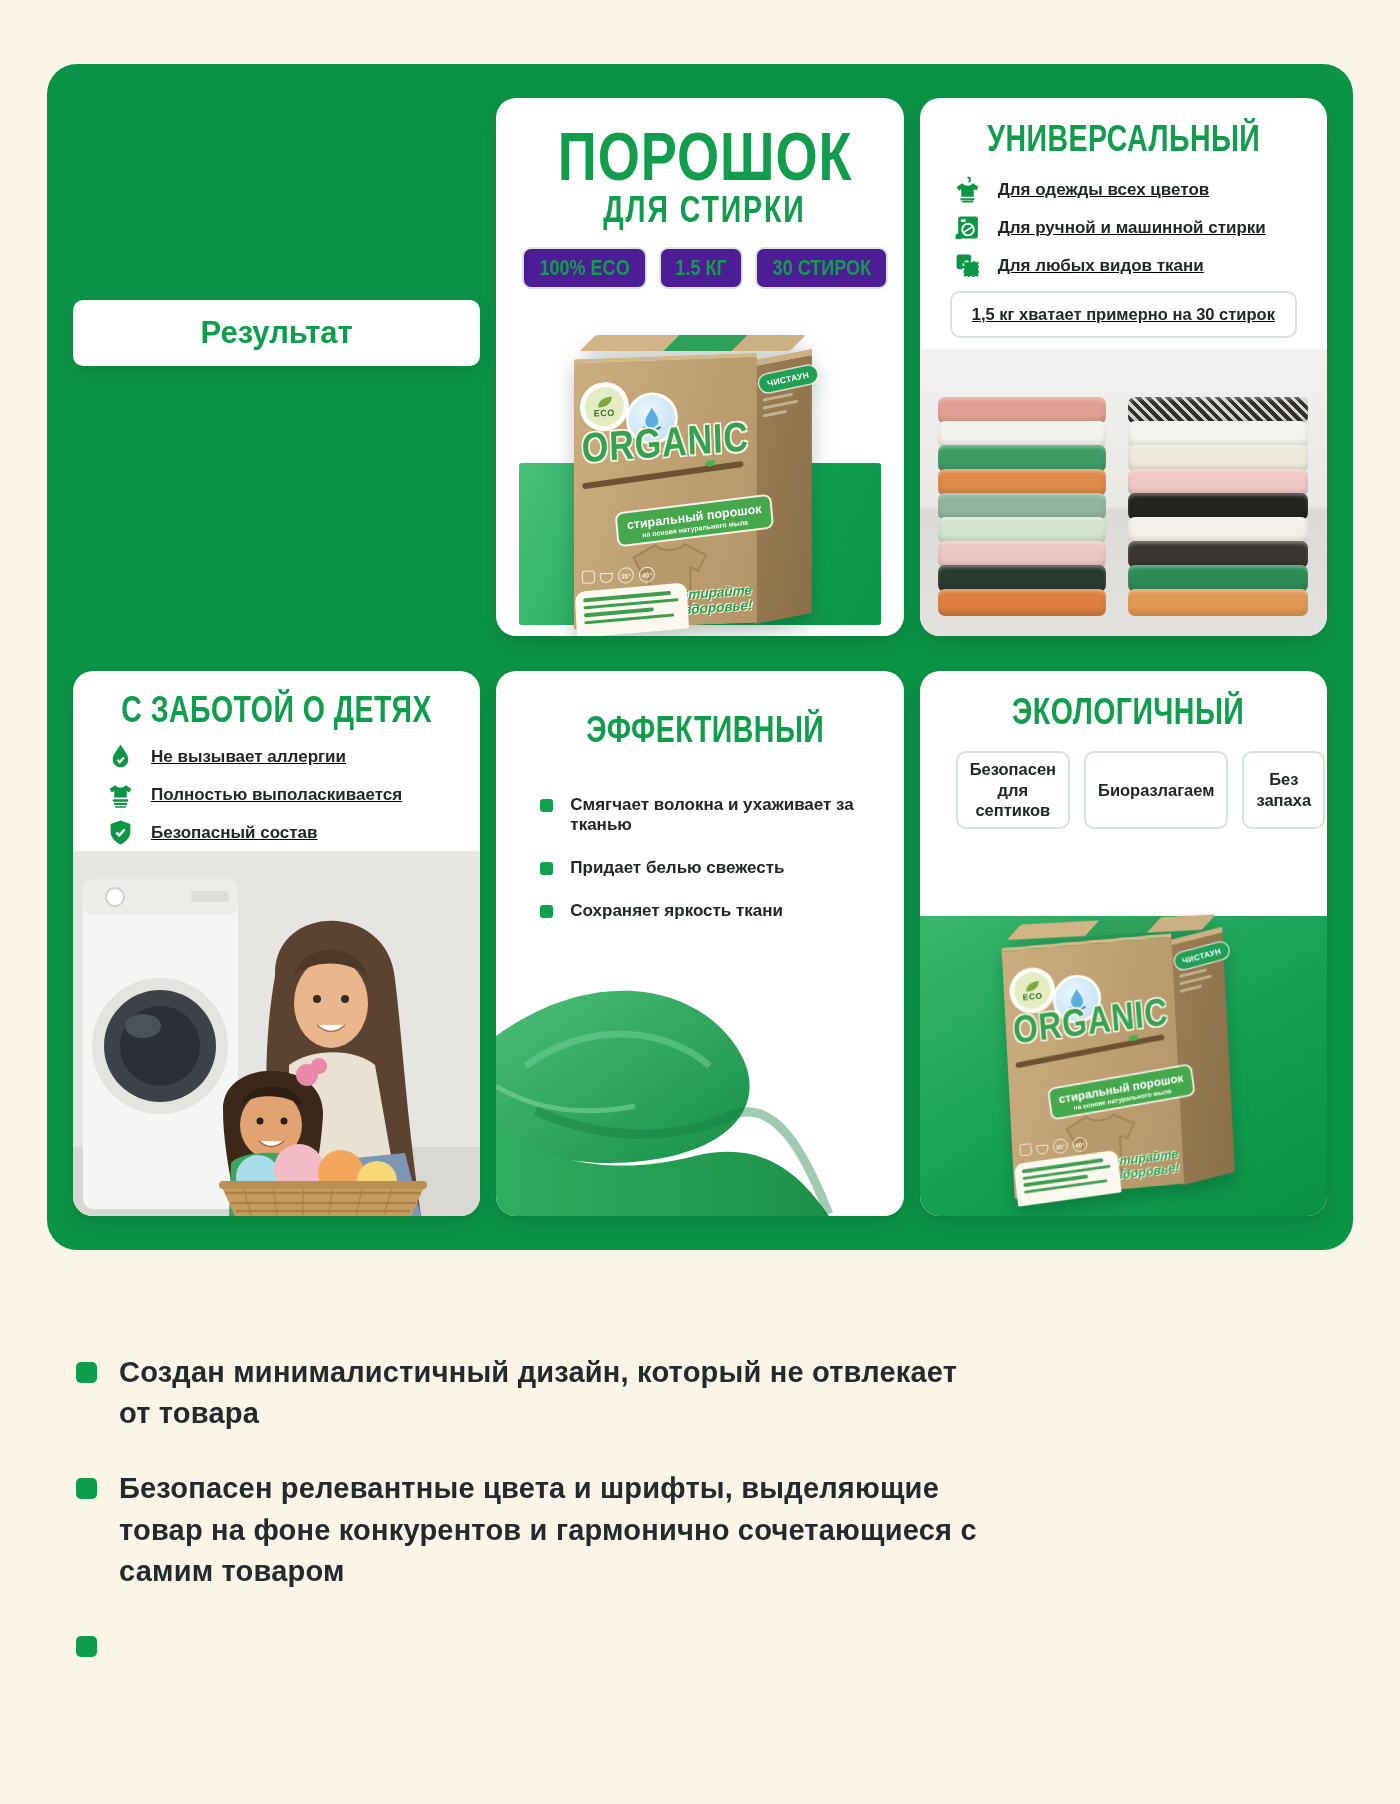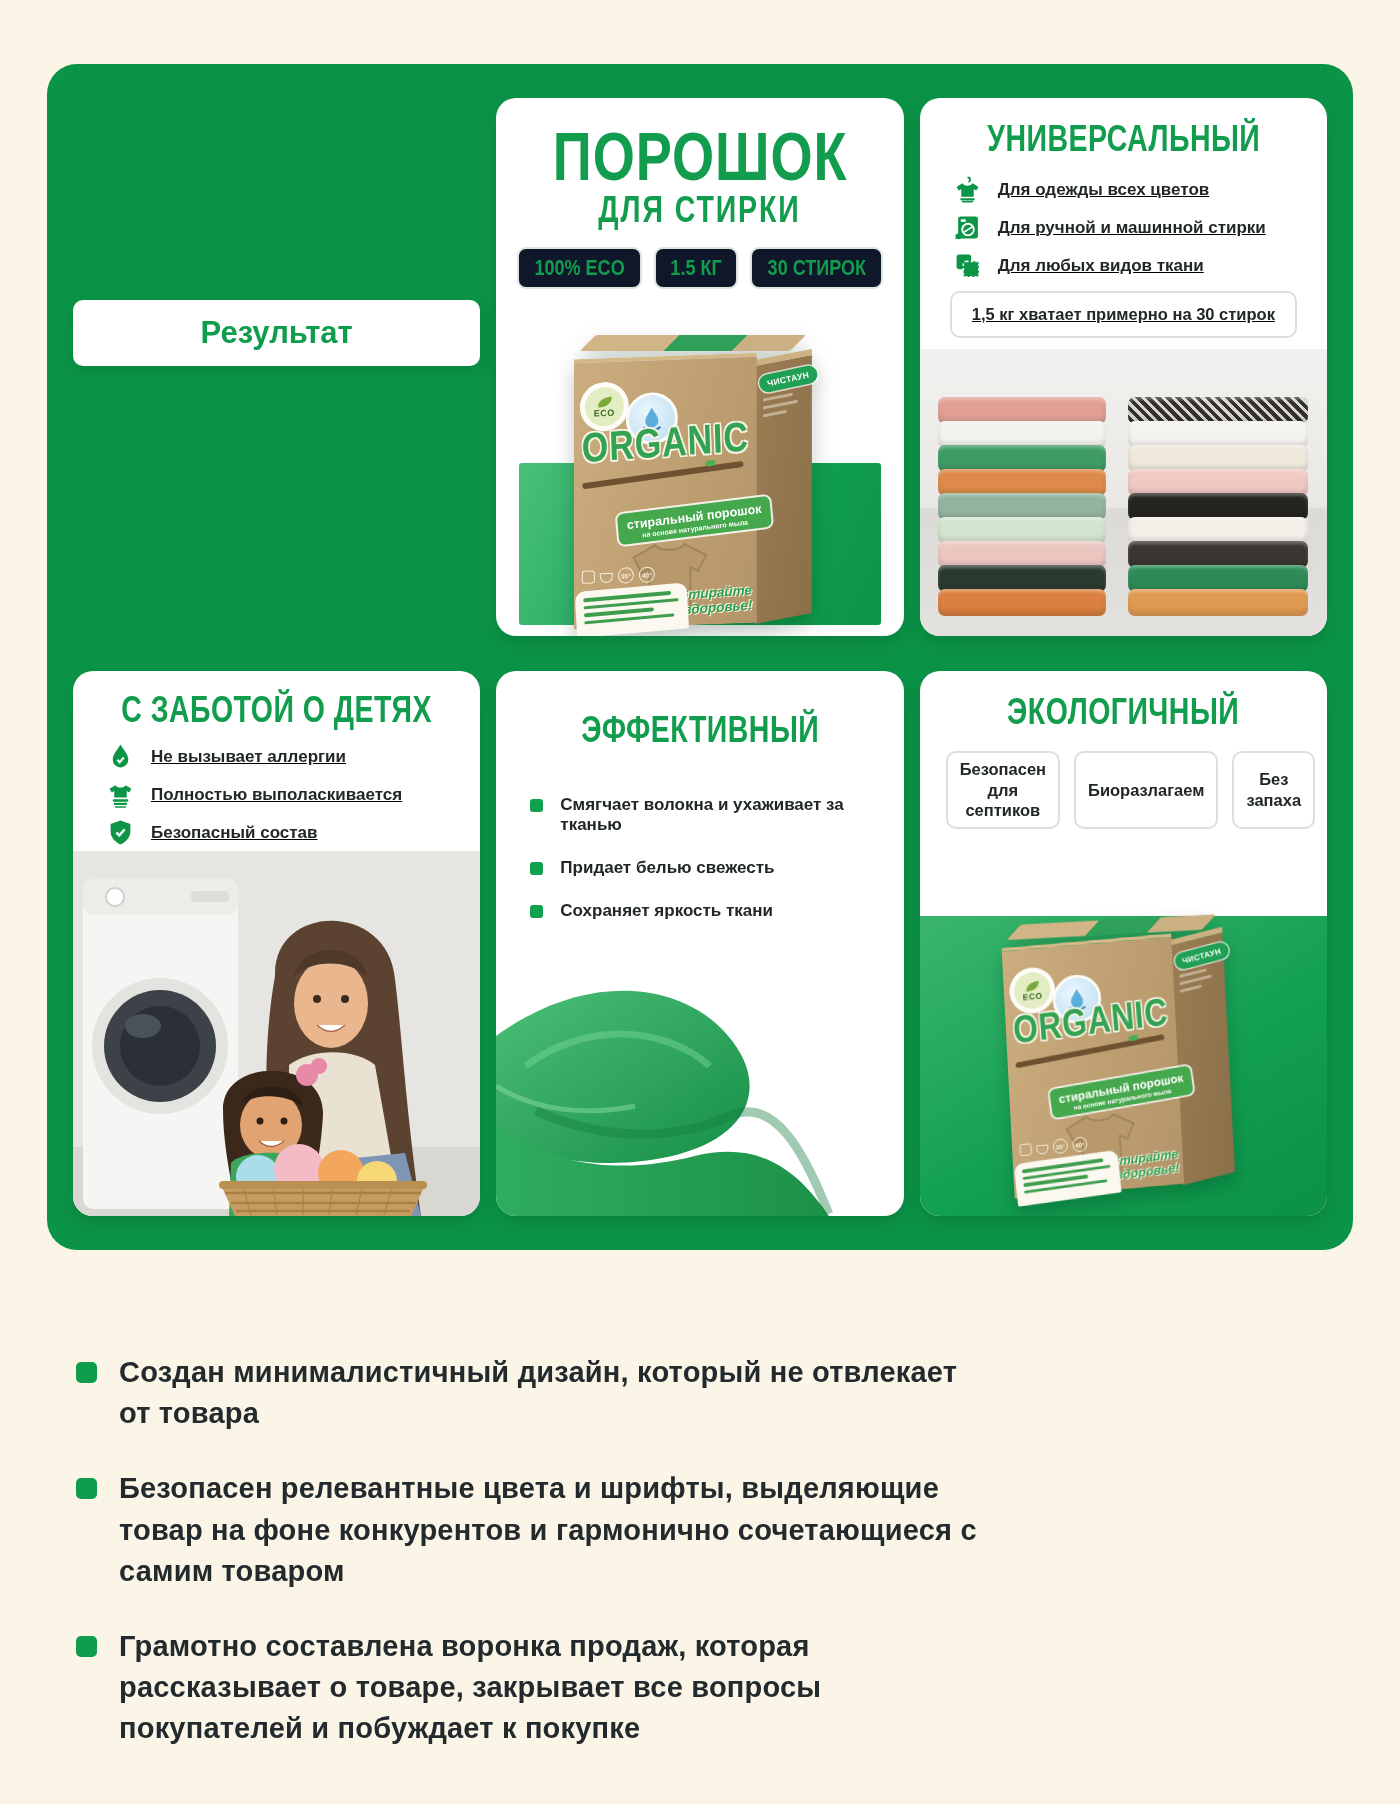--- a/index.html
+++ b/index.html
@@ -6,38 +6,38 @@
   body { background:#FAF5E6; font-family:"Liberation Sans", sans-serif; }
   .page { position:relative; width:1400px; height:1804px; background:#FAF5E6; overflow:hidden; }
 
   
   .board { position:absolute; left:47px; top:64px; width:1306px; height:1186px;
     background:#0B9448; border-radius:30px; padding:34px 26px 32px;
     display:grid; grid-template-columns:repeat(3,1fr); grid-template-rows:538px 545px;
     column-gap:16px; row-gap:35px; }
   .card { position:relative; border-radius:20px; overflow:hidden;
     box-shadow:0 8px 18px rgba(0,50,20,.18); }
-  .card-white { background:#FFFFFF; }
+  .card-white { background:#FFFFFF;padding-left:10px; }
   .card-green { background:#ffffff;text-decoration:underline; }
 
   .cell-result { position:relative; }
   .result-label { position:absolute; top:202px; left:0; width:100%; height:66px;
     background:#FFFFFF; border-radius:10px; display:flex; align-items:center; justify-content:center;
     color:#0E9C4D; font-size:31px; font-weight:700; box-shadow:0 6px 14px rgba(0,50,20,.15); }
 
   .ctitle { display:inline-block; transform:scale(.95,1.2); white-space:nowrap; }
   .card-title { text-align:center; color:#129C4D; font-size:30px; font-weight:700; letter-spacing:.5px; }
 
   
   .powder-head { text-align:center; margin-top:30px; color:#129C4D; }
   .powder-title { font-size:57px; font-weight:700; letter-spacing:1px; line-height:1; }
   .powder-sub { font-size:30px; font-weight:700; letter-spacing:2px; margin-top:8px; }
   .badges { display:flex; justify-content:center; gap:12px; margin-top:20px; }
   .badge { border:2px solid #DCE5DD; border-radius:9px; padding:8px 13px;
-    color:#129C4D; font-weight:700; font-size:19px; background:#0f172a; }
+    color:#129C4D; font-weight:700; font-size:19px; background:#4c1d95; }
   .scene { position:absolute; left:0; right:0; bottom:0; height:430px; }
   .scene-backdrop { position:absolute; left:23px; right:23px; bottom:11px; height:162px;
     background:linear-gradient(115deg,#49C07A 0%,#12A153 60%,#0C9447 100%); border-radius:3px; }
 
   
   .pbox { position:absolute; left:50%; bottom:10px; width:238px; height:282px;
     transform:translateX(-53%); filter:drop-shadow(0 10px 10px rgba(0,40,15,.25)); }
   .pbox-topface { position:absolute; top:-9px; left:14px; width:210px; height:16px;
     background:linear-gradient(90deg,#D2B587 0 40%,#2FA05A 40% 72%,#CBB083 72%);
     transform:skewX(-45deg); border-radius:2px; }
@@ -461,17 +461,16 @@
     <div class="sum-item w1">
       <span class="sq"></span>
       <p>Создан минималистичный дизайн, который не отвлекает от товара</p>
     </div>
     <div class="sum-item w2">
       <span class="sq"></span>
       <p>Безопасен релевантные цвета и шрифты, выделяющие товар на фоне конкурентов и гармонично сочетающиеся с самим товаром</p>
     </div>
     <div class="sum-item w2">
       <span class="sq"></span>
-      <p>Грамотно составлена воронка продаж, которая рассказывает о товаре, закрывает все вопросы покупателей и побуждает к покупке</p>
     </div>
   </section>
 
 </div>
 
 </body></html>

